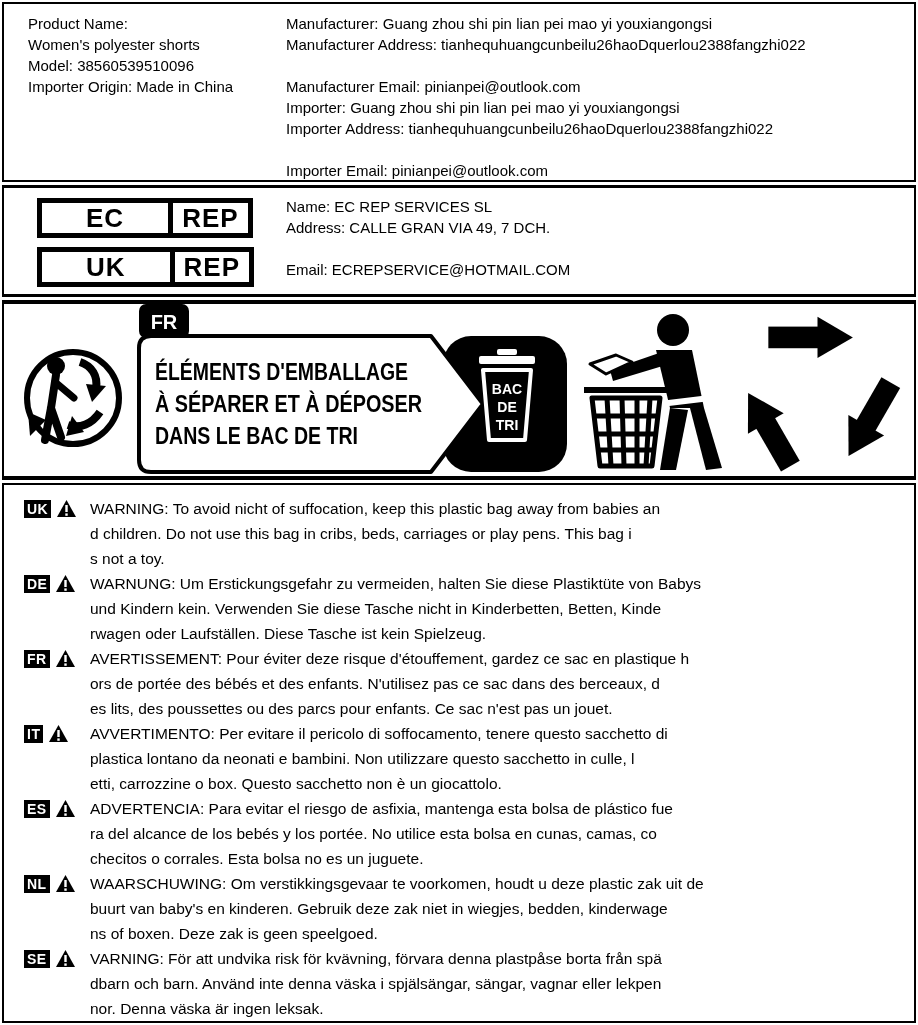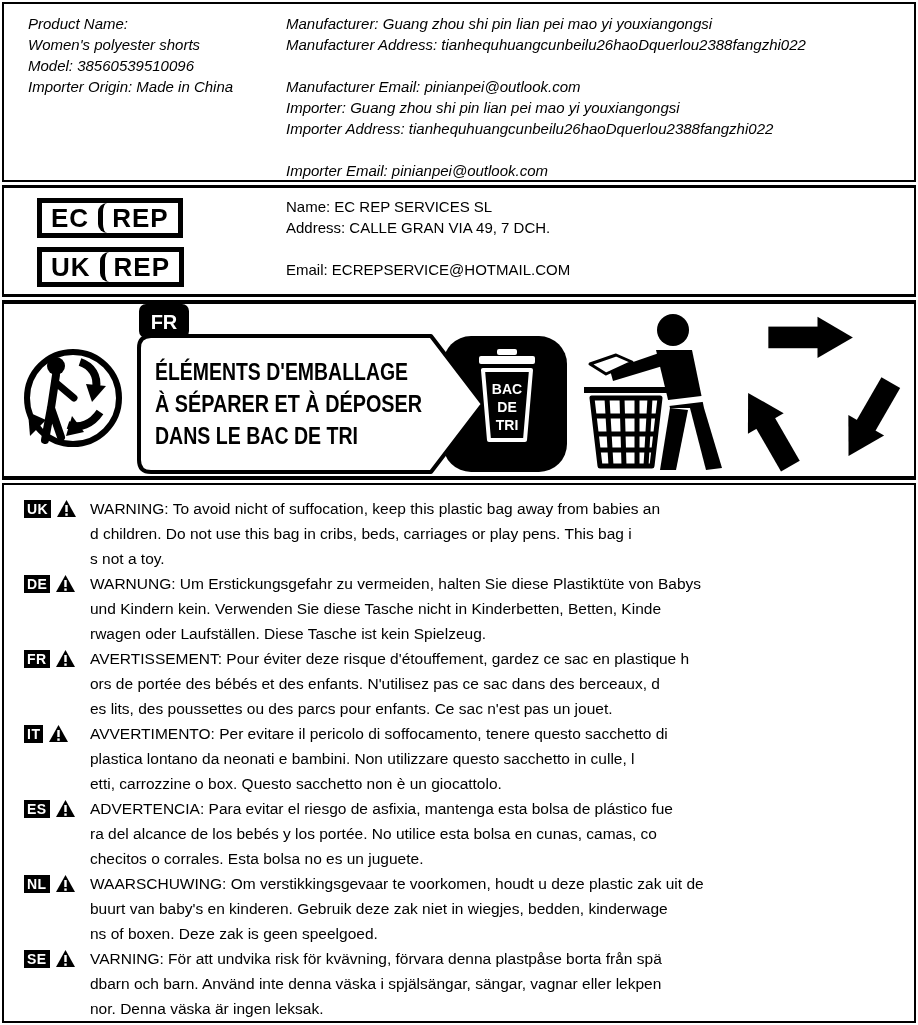--- a/index.html
+++ b/index.html
@@ -3,31 +3,31 @@
 <meta charset="utf-8">
 <style>
   html,body{margin:0;padding:0;background:#fff;}
   .page{
     width:918px;height:1025px;box-sizing:border-box;
     padding:2px 2px 0 2px;background:#fff;color:#000;
     font-family:"Liberation Sans",sans-serif;position:relative;overflow:hidden;
   }
   .sec{border:2px solid #000;box-sizing:border-box;margin-bottom:3px;background:#fff;}
   
-  .sec1{height:180px;display:flex;padding:9px 0 0 24px;font-style:italic;}
+  .sec1{height:180px;display:flex;padding:9px 0 0 24px;}
   .col-left{width:258px;flex:none;}
   .col-right{flex:1;min-width:0;}
   .tline{font-size:15px;line-height:21px;min-height:21px;white-space:nowrap;}
   
   .sec2{height:112px;display:flex;padding:8px 0 0 24px;border-width:3px 2px;}
   .rep-col{width:258px;flex:none;padding-top:2px;}
   .rep-box{display:inline-flex;border:5px solid #000;box-sizing:border-box;height:40px;
     align-items:center;font-weight:bold;font-size:26px;margin:0 0 9px 9px;background:#fff;}
-  .rep-box .cell{padding:0 9px;letter-spacing:1px;line-height:30px;}
-  .rep-box .cell + .cell{border-left:5px solid #000;border-radius:9px;}
+  .rep-box .cell{padding:0 9px;letter-spacing:1px;line-height:30px;margin-left:35px;}
+  .rep-box .cell + .cell{border-left:5px solid #000;}
   .rep-stack{display:flex;flex-direction:column;align-items:flex-start;}
   
   .sec3{height:180px;border-width:4px 2px;display:flex;align-items:center;gap:5px;
     padding:0 0 0 16px;overflow:hidden;}
   .sec3 svg{flex:none;display:block;}
   
   .sec4{height:540px;padding:11px 10px 0 20px;margin-bottom:0;}
   .warn-row{display:flex;align-items:flex-start;}
   .warn-head{display:flex;align-items:center;gap:5px;width:66px;flex:none;padding-top:3px;}
   .badge{background:#000;color:#fff;font-weight:bold;font-size:14px;line-height:18px;

